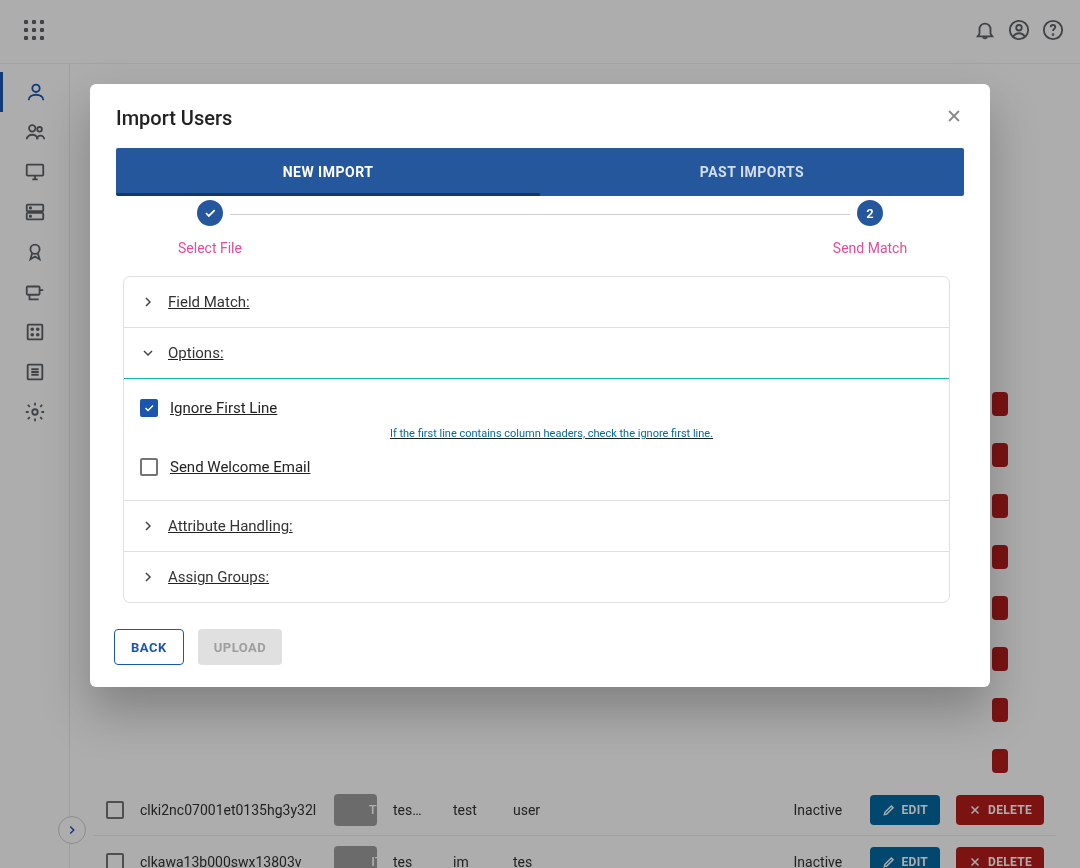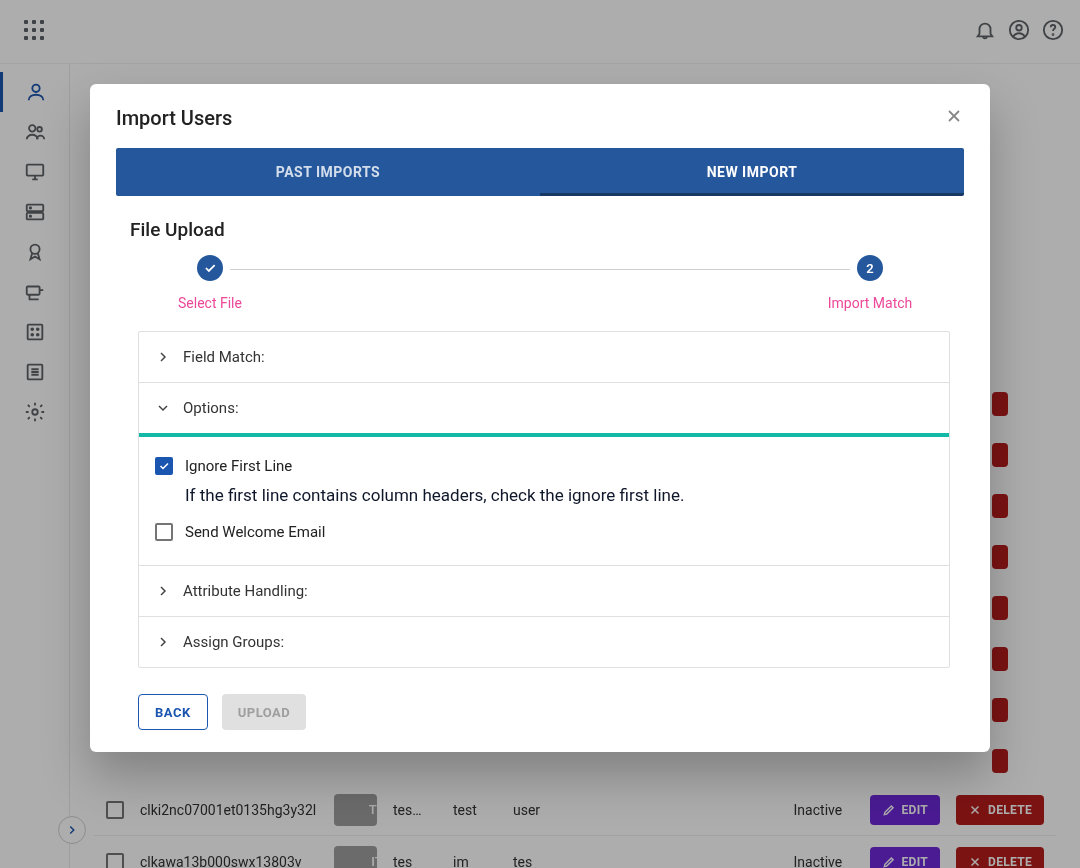--- a/index.html
+++ b/index.html
@@ -25,21 +25,21 @@
 
   
   .bg-content { position: absolute; left: 70px; right: 0; top: 64px; bottom: 0; padding: 20px 24px; }
   .bg-table-row { display: flex; align-items: center; height: 52px; border-bottom: 1px solid #eee; gap: 16px; font-size: 14px; color: #333; padding: 0 12px; }
   .bg-cb { width: 18px; height: 18px; border: 2px solid #757575; border-radius: 2px; }
   .bg-avatar { width: 36px; height: 32px; background: #9e9e9e; color: #fff; font-size: 13px; font-weight: 500; display: flex; align-items: center; justify-content: center; border-radius: 4px; padding-left: 43px; }
   .bg-cell-id { width: 178px; overflow: hidden; text-overflow: ellipsis; white-space: nowrap; }
   .bg-cell-sm { width: 44px; overflow: hidden; text-overflow: ellipsis; white-space: nowrap; }
   .bg-cell-status { width: 60px; margin-left: auto; }
   .bg-btn { height: 30px; border-radius: 4px; padding: 0 12px; display: inline-flex; align-items: center; gap: 6px; color: #fff; font-size: 12px; font-weight: 700; letter-spacing: 0.3px; cursor: pointer; }
-  .bg-btn.edit { background: #6d28d9; }
+  .bg-btn.edit { background: #0369a1; }
   .bg-btn.delete { background: #b71c1c; }
   .bg-btn svg { width: 14px; height: 14px; stroke: #fff; fill: none; stroke-width: 2.5; }
   .red-strip { position: absolute; right: 72px; width: 16px; height: 24px; background: #b71c1c; border-radius: 4px; }
 
   
   .overlay { position: absolute; inset: 0; background: rgba(0,0,0,0.32); }
 
   
   .modal { position: absolute; left: 90px; top: 84px; width: 900px; background: #fff; border-radius: 6px; box-shadow: 0 24px 48px rgba(0,0,0,0.25); padding-bottom: 22px; }
   .modal-head { display: flex; align-items: center; justify-content: space-between; padding: 22px 26px 18px 26px; }
@@ -56,34 +56,34 @@
 
   
   .stepper { display: flex; align-items: center; justify-content: center; padding: 4px 40px 8px 40px; }
   .step { display: flex; flex-direction: column; align-items: center; width: 160px; }
   .step-circle { width: 26px; height: 26px; border-radius: 50%; background: #24579c; color: #fff; display: flex; align-items: center; justify-content: center; font-size: 13px; font-weight: 600; }
   .step-circle svg { width: 14px; height: 14px; stroke: #fff; fill: none; stroke-width: 3; }
   .step-label { margin-top: 14px; font-size: 14px; color: #ec4899; }
   .step-line { flex: 1; height: 1px; background: #cfcfcf; margin: 0 -60px 26px -60px; align-self: center; position: relative; top: -1px; }
 
   
-  .panels { margin: 12px 40px 0 48px; border: 1px solid #e0e0e0; border-radius: 2px; }
+  .panels { margin: 12px 40px 0 33px; border: 1px solid #e0e0e0; border-radius: 7px; text-decoration: underline; }
   .panel + .panel { border-top: 1px solid #e0e0e0; }
   .panel-head { height: 50px; display: flex; align-items: center; gap: 12px; padding: 0 16px; cursor: pointer; font-size: 15px; color: #333; }
   .panel-head svg { width: 16px; height: 16px; stroke: #444; fill: none; stroke-width: 2.2; }
-  .panel-body { padding: 16px 16px 20px 16px; border-top: 4px solid #14b8a6; }
+  .panel-body { padding: 16px 16px 20px 16px; border-top: 1px solid #14b8a6; text-align: center; }
   .opt-row { display: flex; align-items: center; gap: 12px; padding: 4px 0; }
   .checkbox { width: 18px; height: 18px; border: 2px solid #757575; border-radius: 2px; display: flex; align-items: center; justify-content: center; cursor: pointer; }
   .checkbox.checked { background: #1a56b0; border-color: #1a56b0; }
   .checkbox.checked svg { width: 12px; height: 12px; stroke: #fff; fill: none; stroke-width: 3; }
   .opt-label { font-size: 15px; color: #222; }
-  .opt-help { font-size: 17px; color: #0f172a; padding: 6px 0 14px 30px; }
-
-  
-  .modal-footer { display: flex; gap: 14px; padding: 26px 40px 0 48px; }
+  .opt-help { font-size: 11px; color: #0369a1; padding: 6px 0 14px 30px; }
+
+  
+  .modal-footer { display: flex; gap: 14px; padding: 26px 40px 0 24px; }
   .btn { height: 36px; padding: 0 16px; border-radius: 4px; font-size: 13px; font-weight: 700; letter-spacing: 0.5px; cursor: pointer; display: inline-flex; align-items: center; }
   .btn.back { border: 1px solid #1a56b0; color: #1a56b0; background: #fff; }
   .btn.upload { background: #e0e0e0; color: #9e9e9e; cursor: default; }
 </style>
 </head>
 <body>
 
 <div class="root">
 
   <div class="topbar">
@@ -255,39 +255,38 @@
     <div class="modal-head">
       <div class="modal-title">Import Users</div>
       <div class="modal-close">
         <svg viewBox="0 0 24 24">
             <path d="M6 6l12 12M18 6L6 18"></path>
           </svg>
       </div>
     </div>
 
     <div class="tabbar">
+      <div class="tab active">NEW IMPORT</div>
       <div class="tab">PAST IMPORTS</div>
-      <div class="tab active">NEW IMPORT</div>
-    </div>
-
-    <div class="section-title">File Upload</div>
+    </div>
+
 
     <div class="stepper">
       <div class="step">
         <div class="step-circle">
           <svg viewBox="0 0 24 24">
               <path d="M5 12l5 5L20 7"></path>
             </svg>
         </div>
         <div class="step-label">Select File</div>
       </div>
       <div class="step-line"></div>
       <div class="step">
         <div class="step-circle">2</div>
-        <div class="step-label">Import Match</div>
+        <div class="step-label">Send Match</div>
       </div>
     </div>
 
     <div class="panels">
 
       <div class="panel">
         <div class="panel-head">
           <svg viewBox="0 0 24 24">
               <path d="M9 6l6 6-6 6"></path>
             </svg>

